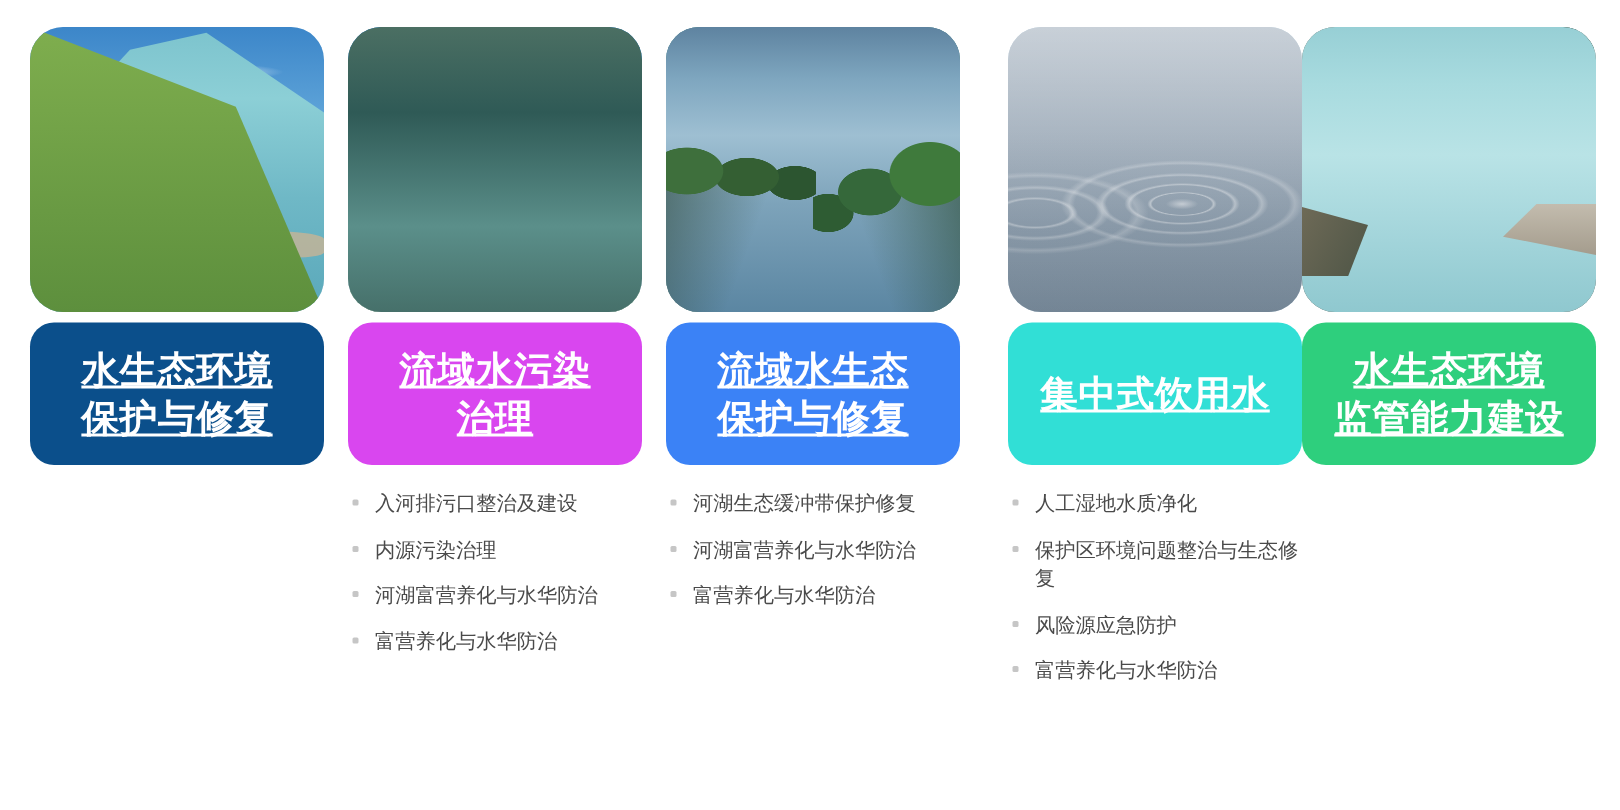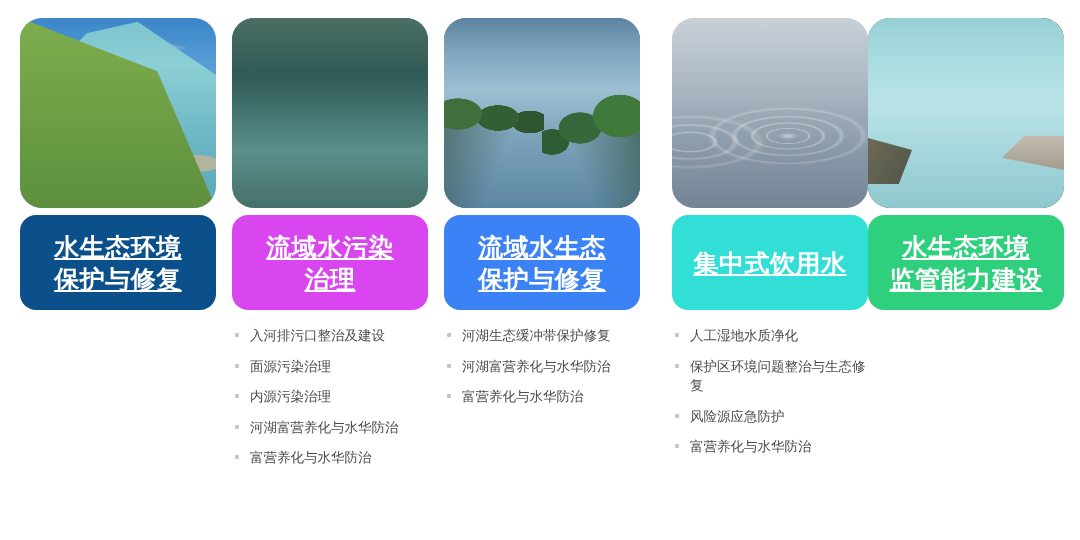--- a/index.html
+++ b/index.html
@@ -315,21 +315,20 @@
       <div class="layer p2-water"></div>
     </div>
     <div class="title-card" style="background: #d946ef;">
       <span>
           <div>流域水污染</div>
           <div>治理</div>
         </span>
     </div>
     <ul class="bullets">
         <li><span class="dot"></span><span>入河排污口整治及建设</span></li>
-        <li><span class="dot"></span><span>面源污染治理</span></li>
         <li><span class="dot"></span><span>内源污染治理</span></li>
         <li><span class="dot"></span><span>河湖富营养化与水华防治</span></li>
         <li><span class="dot"></span><span>富营养化与水华防治</span></li>
       </ul>
   </div>
 
   <div class="column col2">
     <div class="thumb">
       <div class="layer p3-sky"></div>
       <div class="layer p3-clouds"></div>

